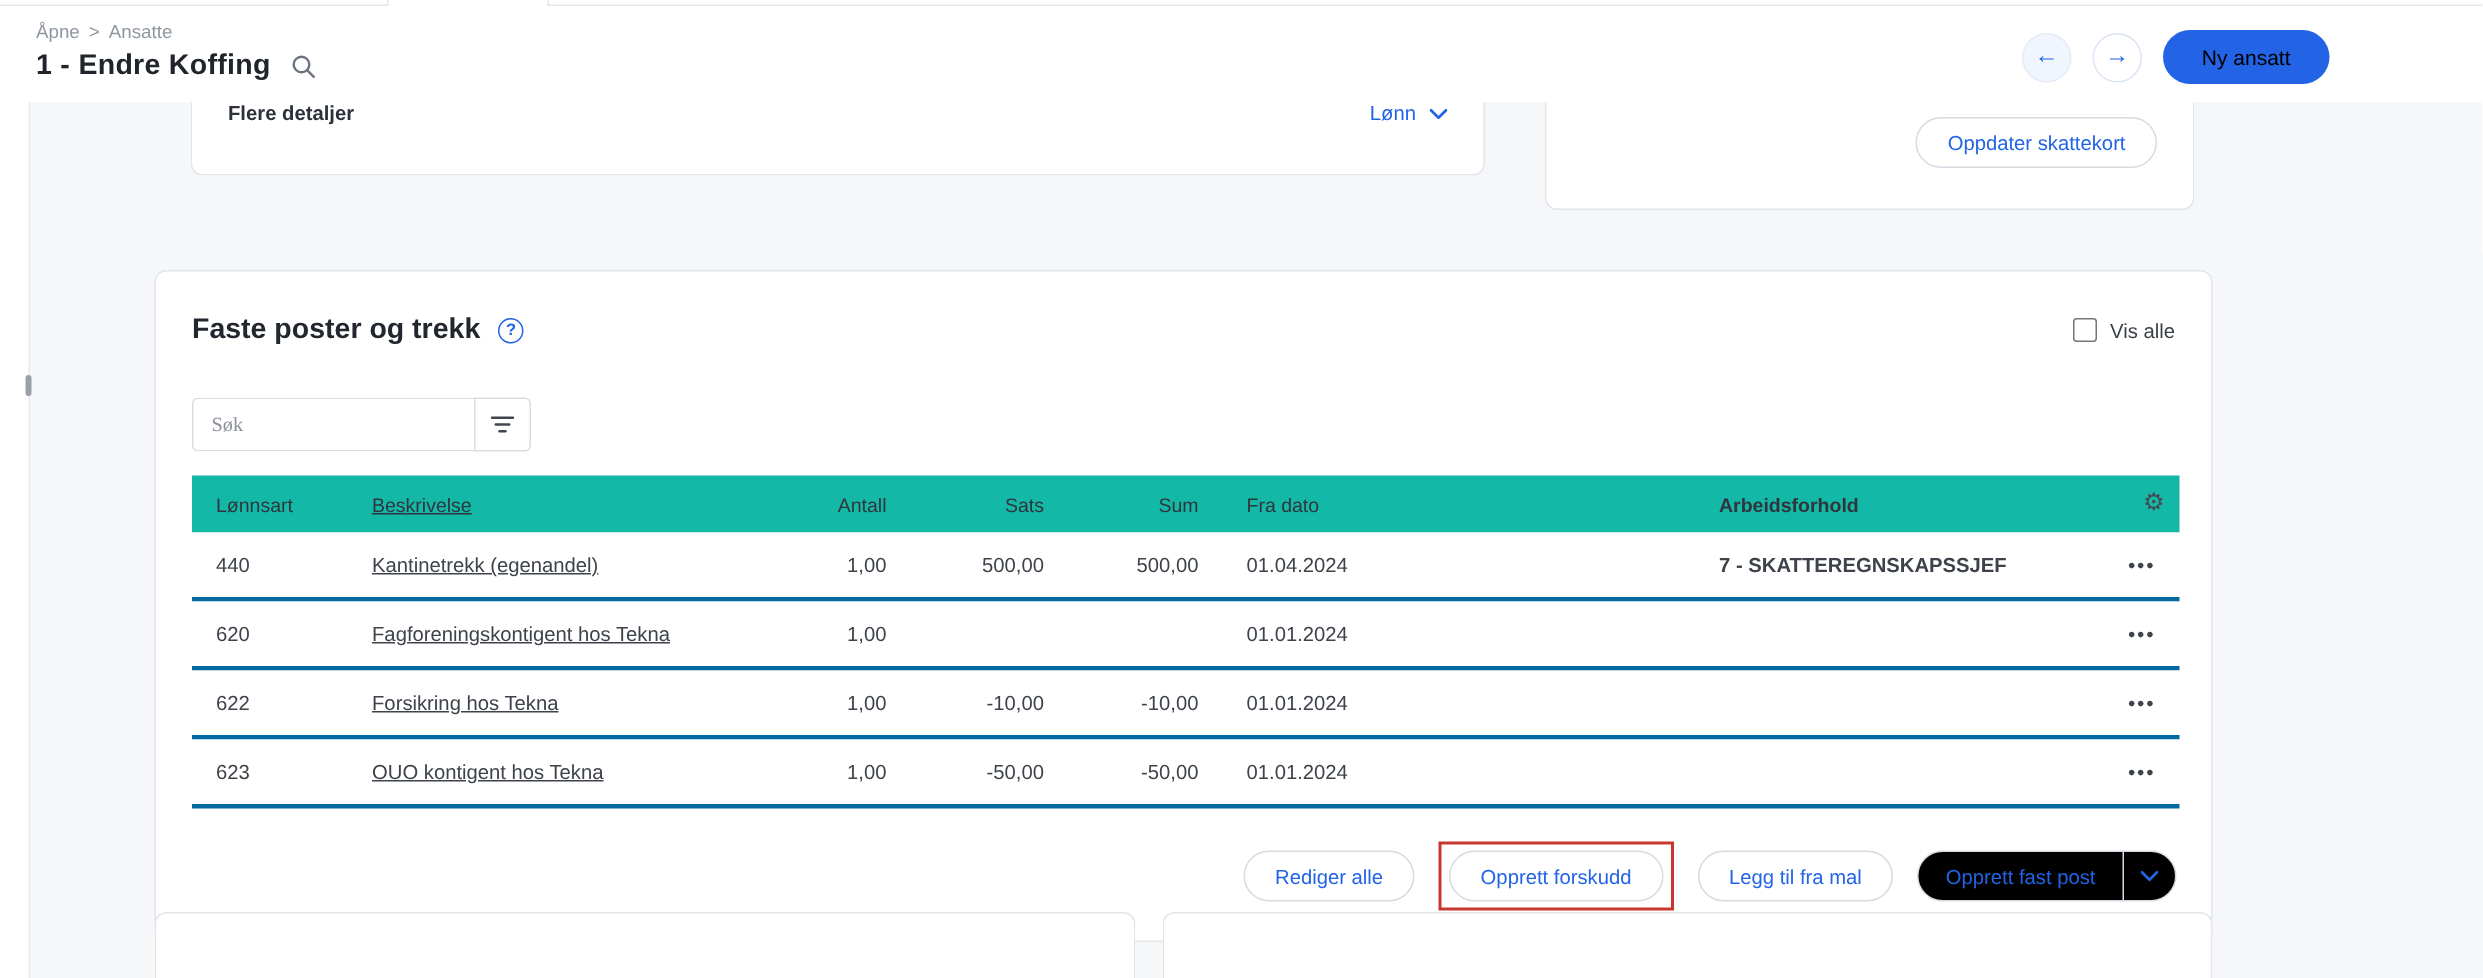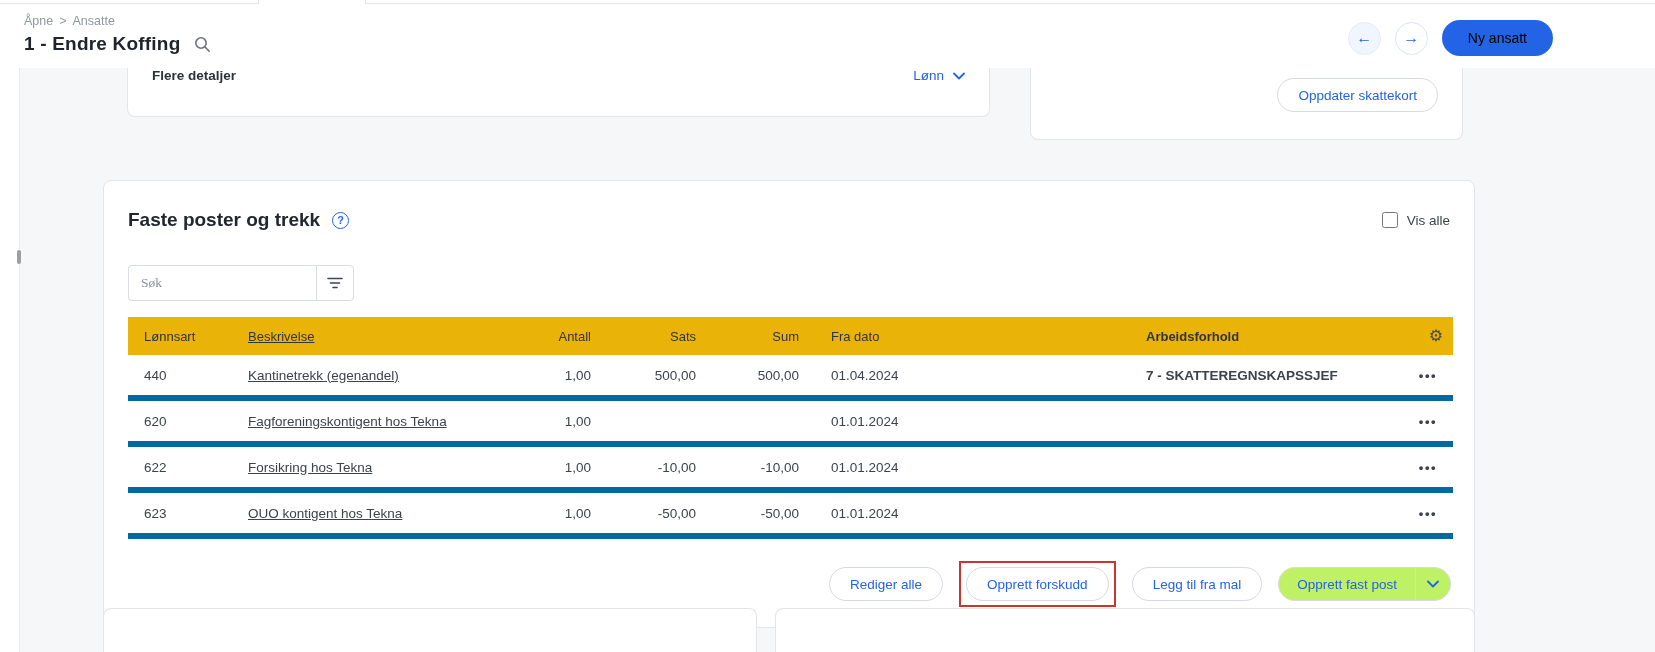--- a/index.html
+++ b/index.html
@@ -89,40 +89,40 @@
   }
   .search-input::placeholder { color:#8b919a; }
   .filter-btn {
     width:38px; height:36px; border:1px solid #d9dde3; border-radius:0 4px 4px 0; background:#fff;
     display:flex; align-items:center; justify-content:center; cursor:pointer;
   }
 
   
   .table { position:absolute; left:24px; top:136px; width:1325px; }
   .t-row { display:flex; align-items:center; }
-  .t-head { height:38px; background:#eab308; font-size:13px; color:#30353d; font-weight:500;align-items:center; }
-  .t-body .t-row { height:46px; border-bottom:6px solid #0369a1; font-size:13.5px; color:#3e434b; background:#fff; }
+  .t-head { height:38px; background:#14b8a6; font-size:13px; color:#30353d; font-weight:500;align-items:center; }
+  .t-body .t-row { height:46px; border-bottom:3px solid #0369a1; font-size:13.5px; color:#3e434b; background:#fff; }
   .c1 { flex:0 0 120px; padding-left:16px; }
   .c2 { flex:0 0 260px;text-decoration:underline; }
   .c3 { flex:0 0 95px;  text-align:right; padding-right:12px; }
   .c4 { flex:0 0 105px; text-align:right; padding-right:12px; }
   .c5 { flex:0 0 103px; text-align:right; padding-right:12px; }
   .c6 { flex:0 0 315px; padding-left:20px; }
   .c7 { flex:0 0 275px; padding-left:20px;font-weight:bold; }
   .c8 { flex:1 1 auto; display:flex; justify-content:flex-end; padding-right:10px; }
   .gear { font-size:16px; color:#454b54; cursor:pointer; line-height:1; }
   .more-btn {
     border:none; background:none; color:#3f444c; font-size:13px; font-weight:bold;
     letter-spacing:1.5px; cursor:pointer; padding:4px 6px; font-family:inherit;
   }
 
   
   .actions-row { position:absolute; right:23px; top:380px; display:flex; align-items:center; gap:16px; }
   .red-annotation { border:2px solid #c9362f; padding:4px 5px; }
-  .split-pill { display:inline-flex; border:1px solid #d6dae1; border-radius:17px; height:34px; background:#bef264; overflow:hidden; }
+  .split-pill { display:inline-flex; border:1px solid #d6dae1; border-radius:17px; height:34px; background:#000000; overflow:hidden; }
   .split-main { padding:0 18px; display:flex; align-items:center; color:#2264e5; font-size:13.5px; cursor:pointer; white-space:nowrap; }
   .split-caret { width:35px; border-left:1px solid #d6dae1; display:flex; align-items:center; justify-content:center; cursor:pointer; }
 
   
   .bottom-card-left  { left:103px; top:608px; width:654px; height:44px; border-bottom:none; border-radius:8px 8px 0 0; }
   .bottom-card-right { left:775px; top:608px; width:700px; height:44px; border-bottom:none; border-radius:8px 8px 0 0; }
 
   svg { display:block; }
 </style>
 </head>

